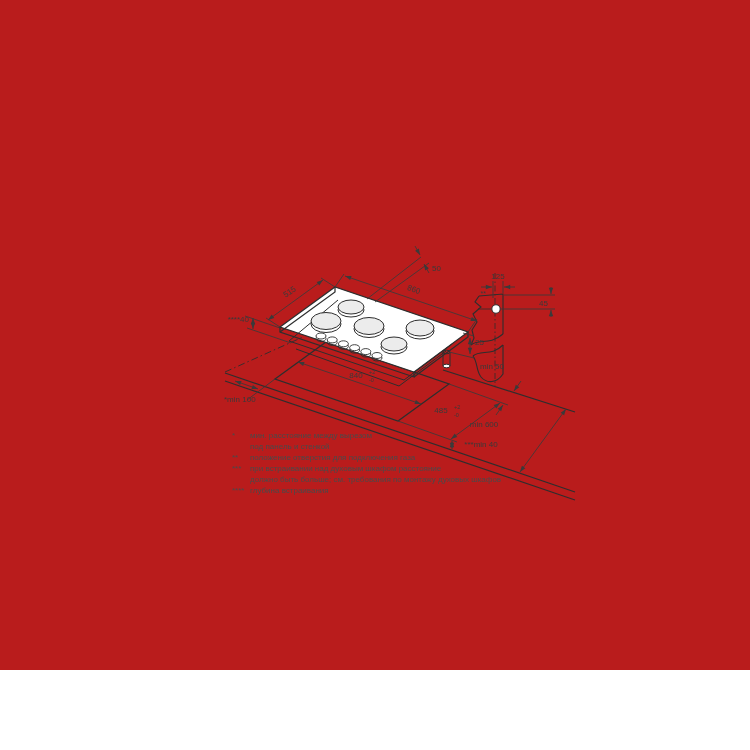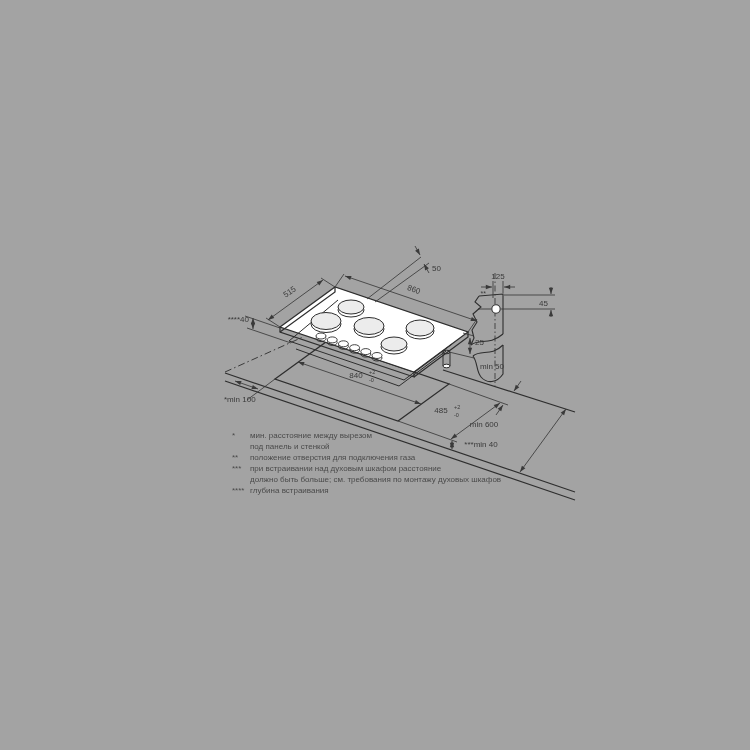--- a/index.html
+++ b/index.html
@@ -1,16 +1,16 @@
 <!DOCTYPE html>
 <html><head>
 <meta charset="utf-8">
 <style>
   html,body{margin:0;padding:0;background:#ffffff;}
-  .canvas{position:relative;width:750px;height:750px;background:#a3a3a3;overflow:hidden;
+  .canvas{position:relative;width:750px;height:670px;background:#b91c1c;overflow:hidden;
           font-family:"Liberation Sans", sans-serif;}
   svg{position:absolute;left:0;top:0;}
   text{font-family:"Liberation Sans", sans-serif;fill:#3a3a3a;}
   .dim-label{font-size:8px;}
   .tol{font-size:5.5px;}
   .marker-label{font-size:7px;}
   .fn{font-size:8px;fill:#4a4a4a;}
 </style>
 </head>
 <body>

